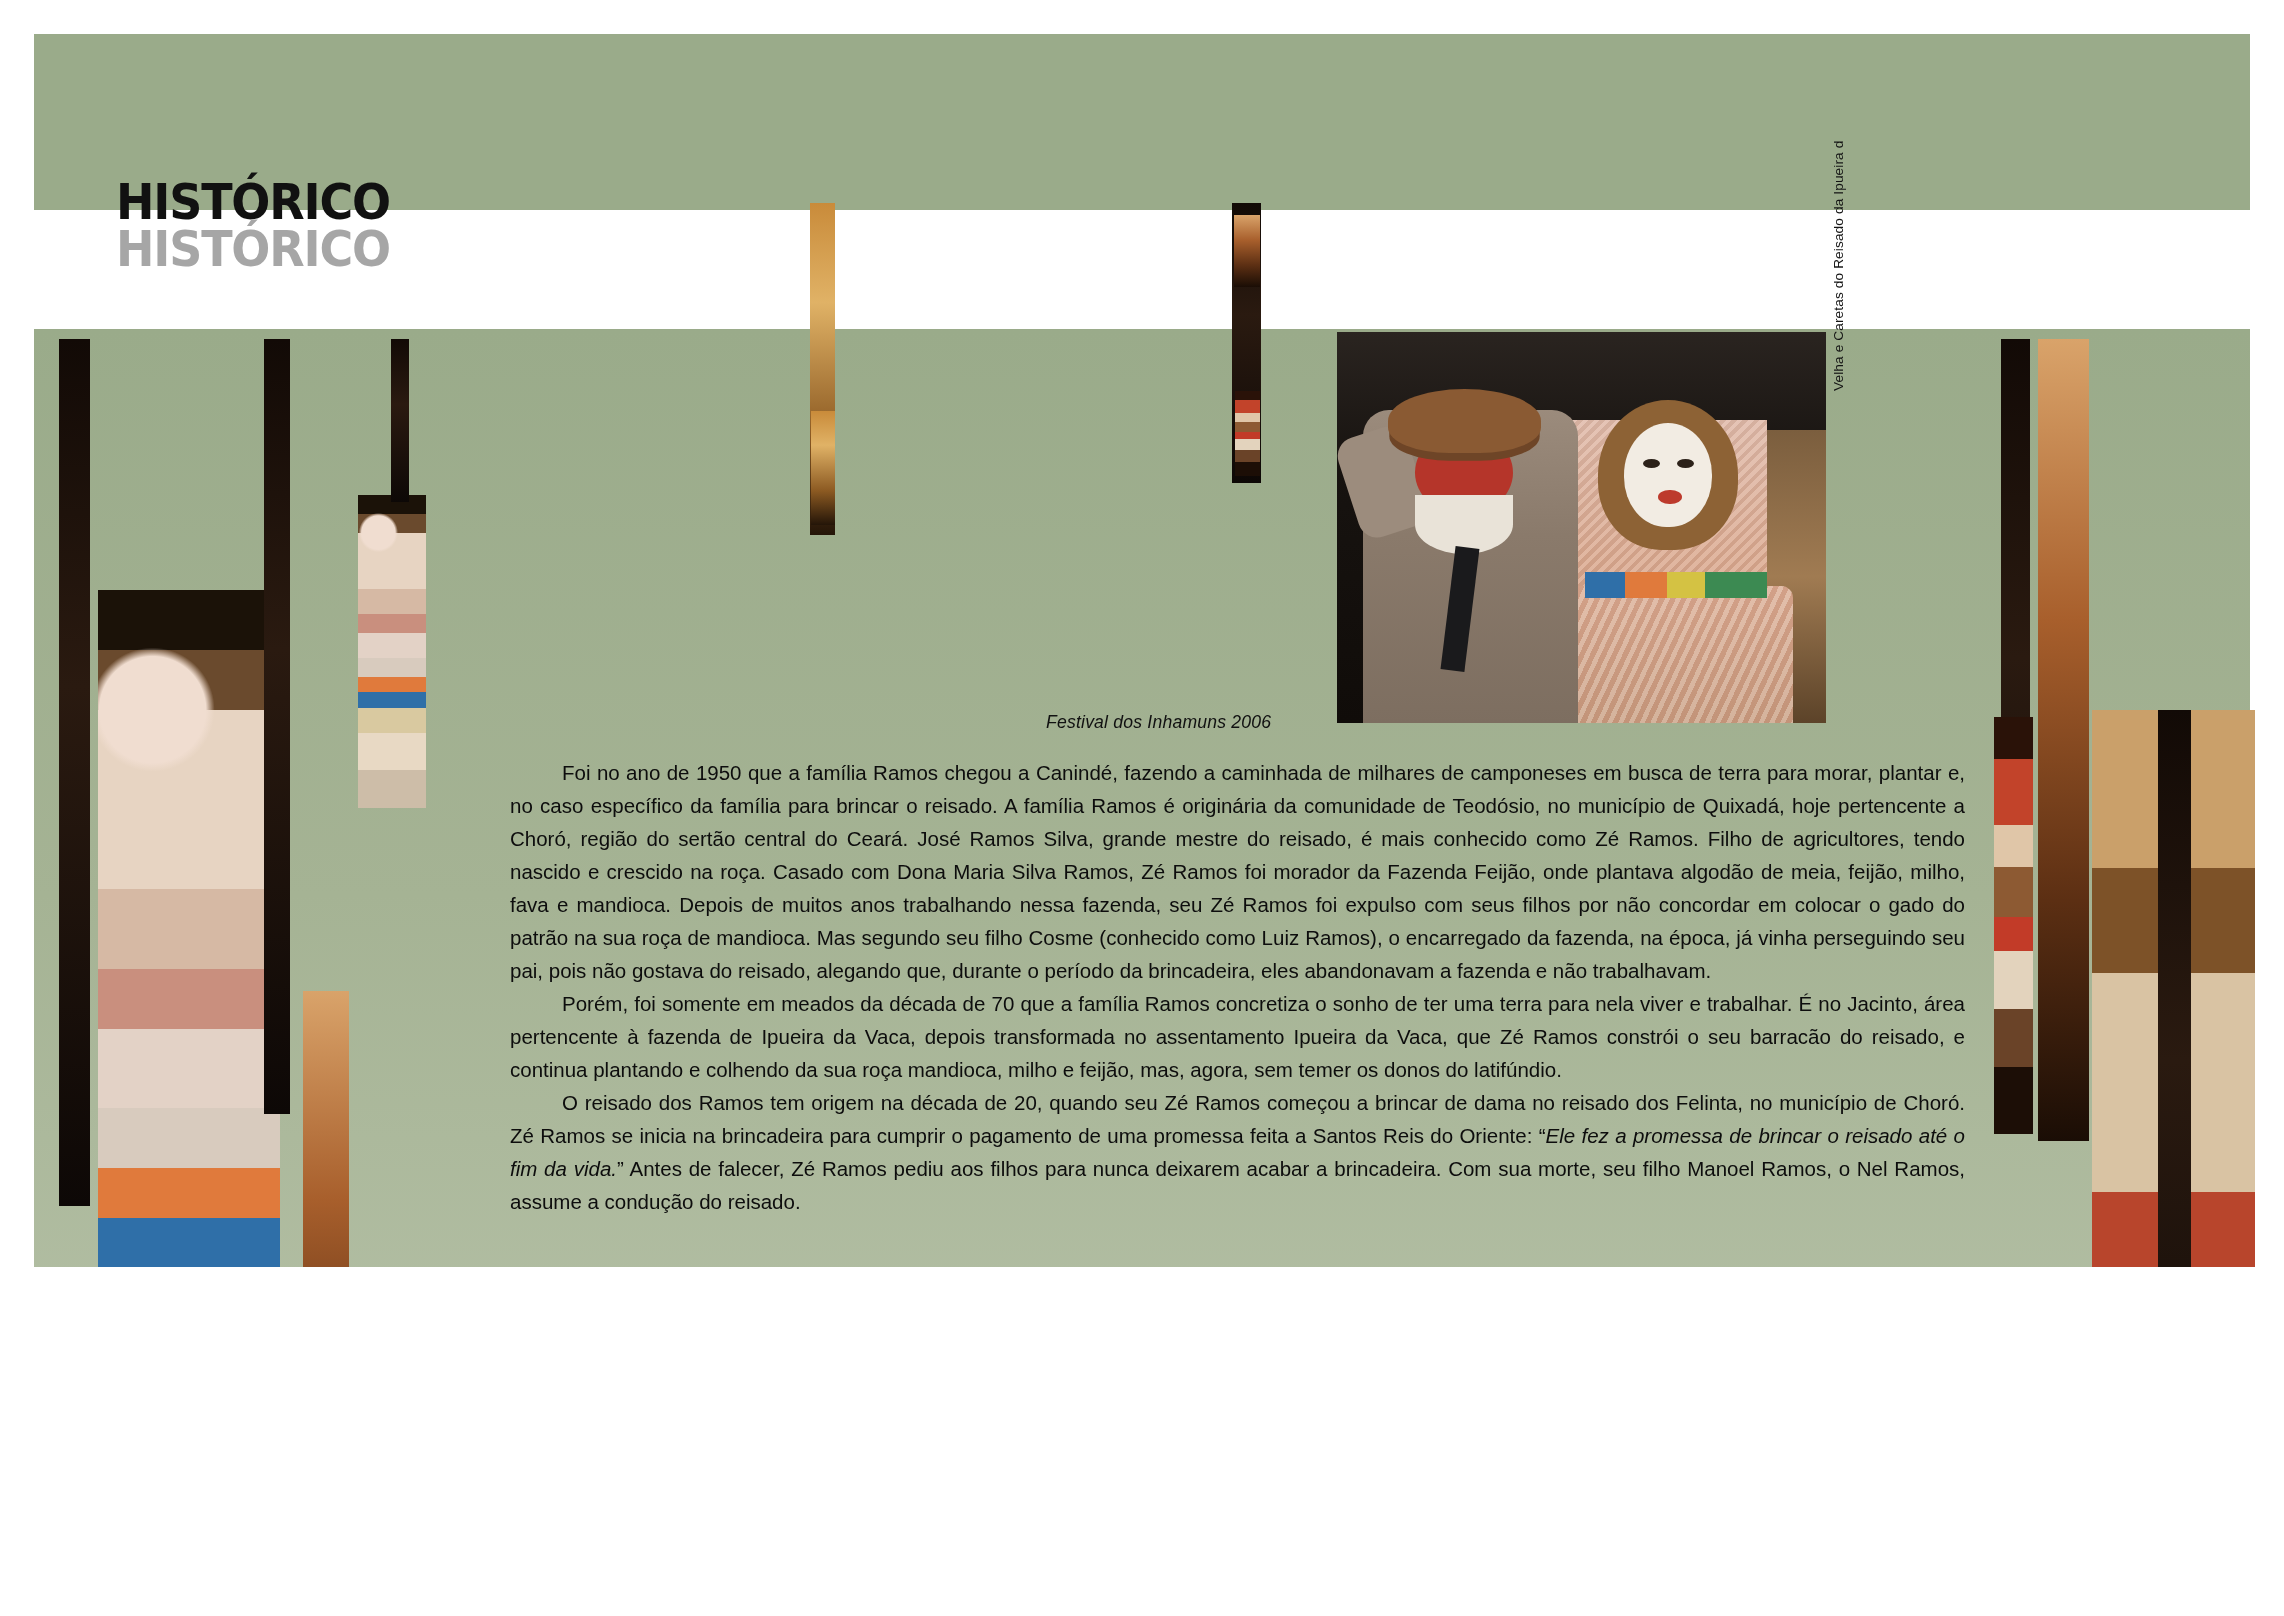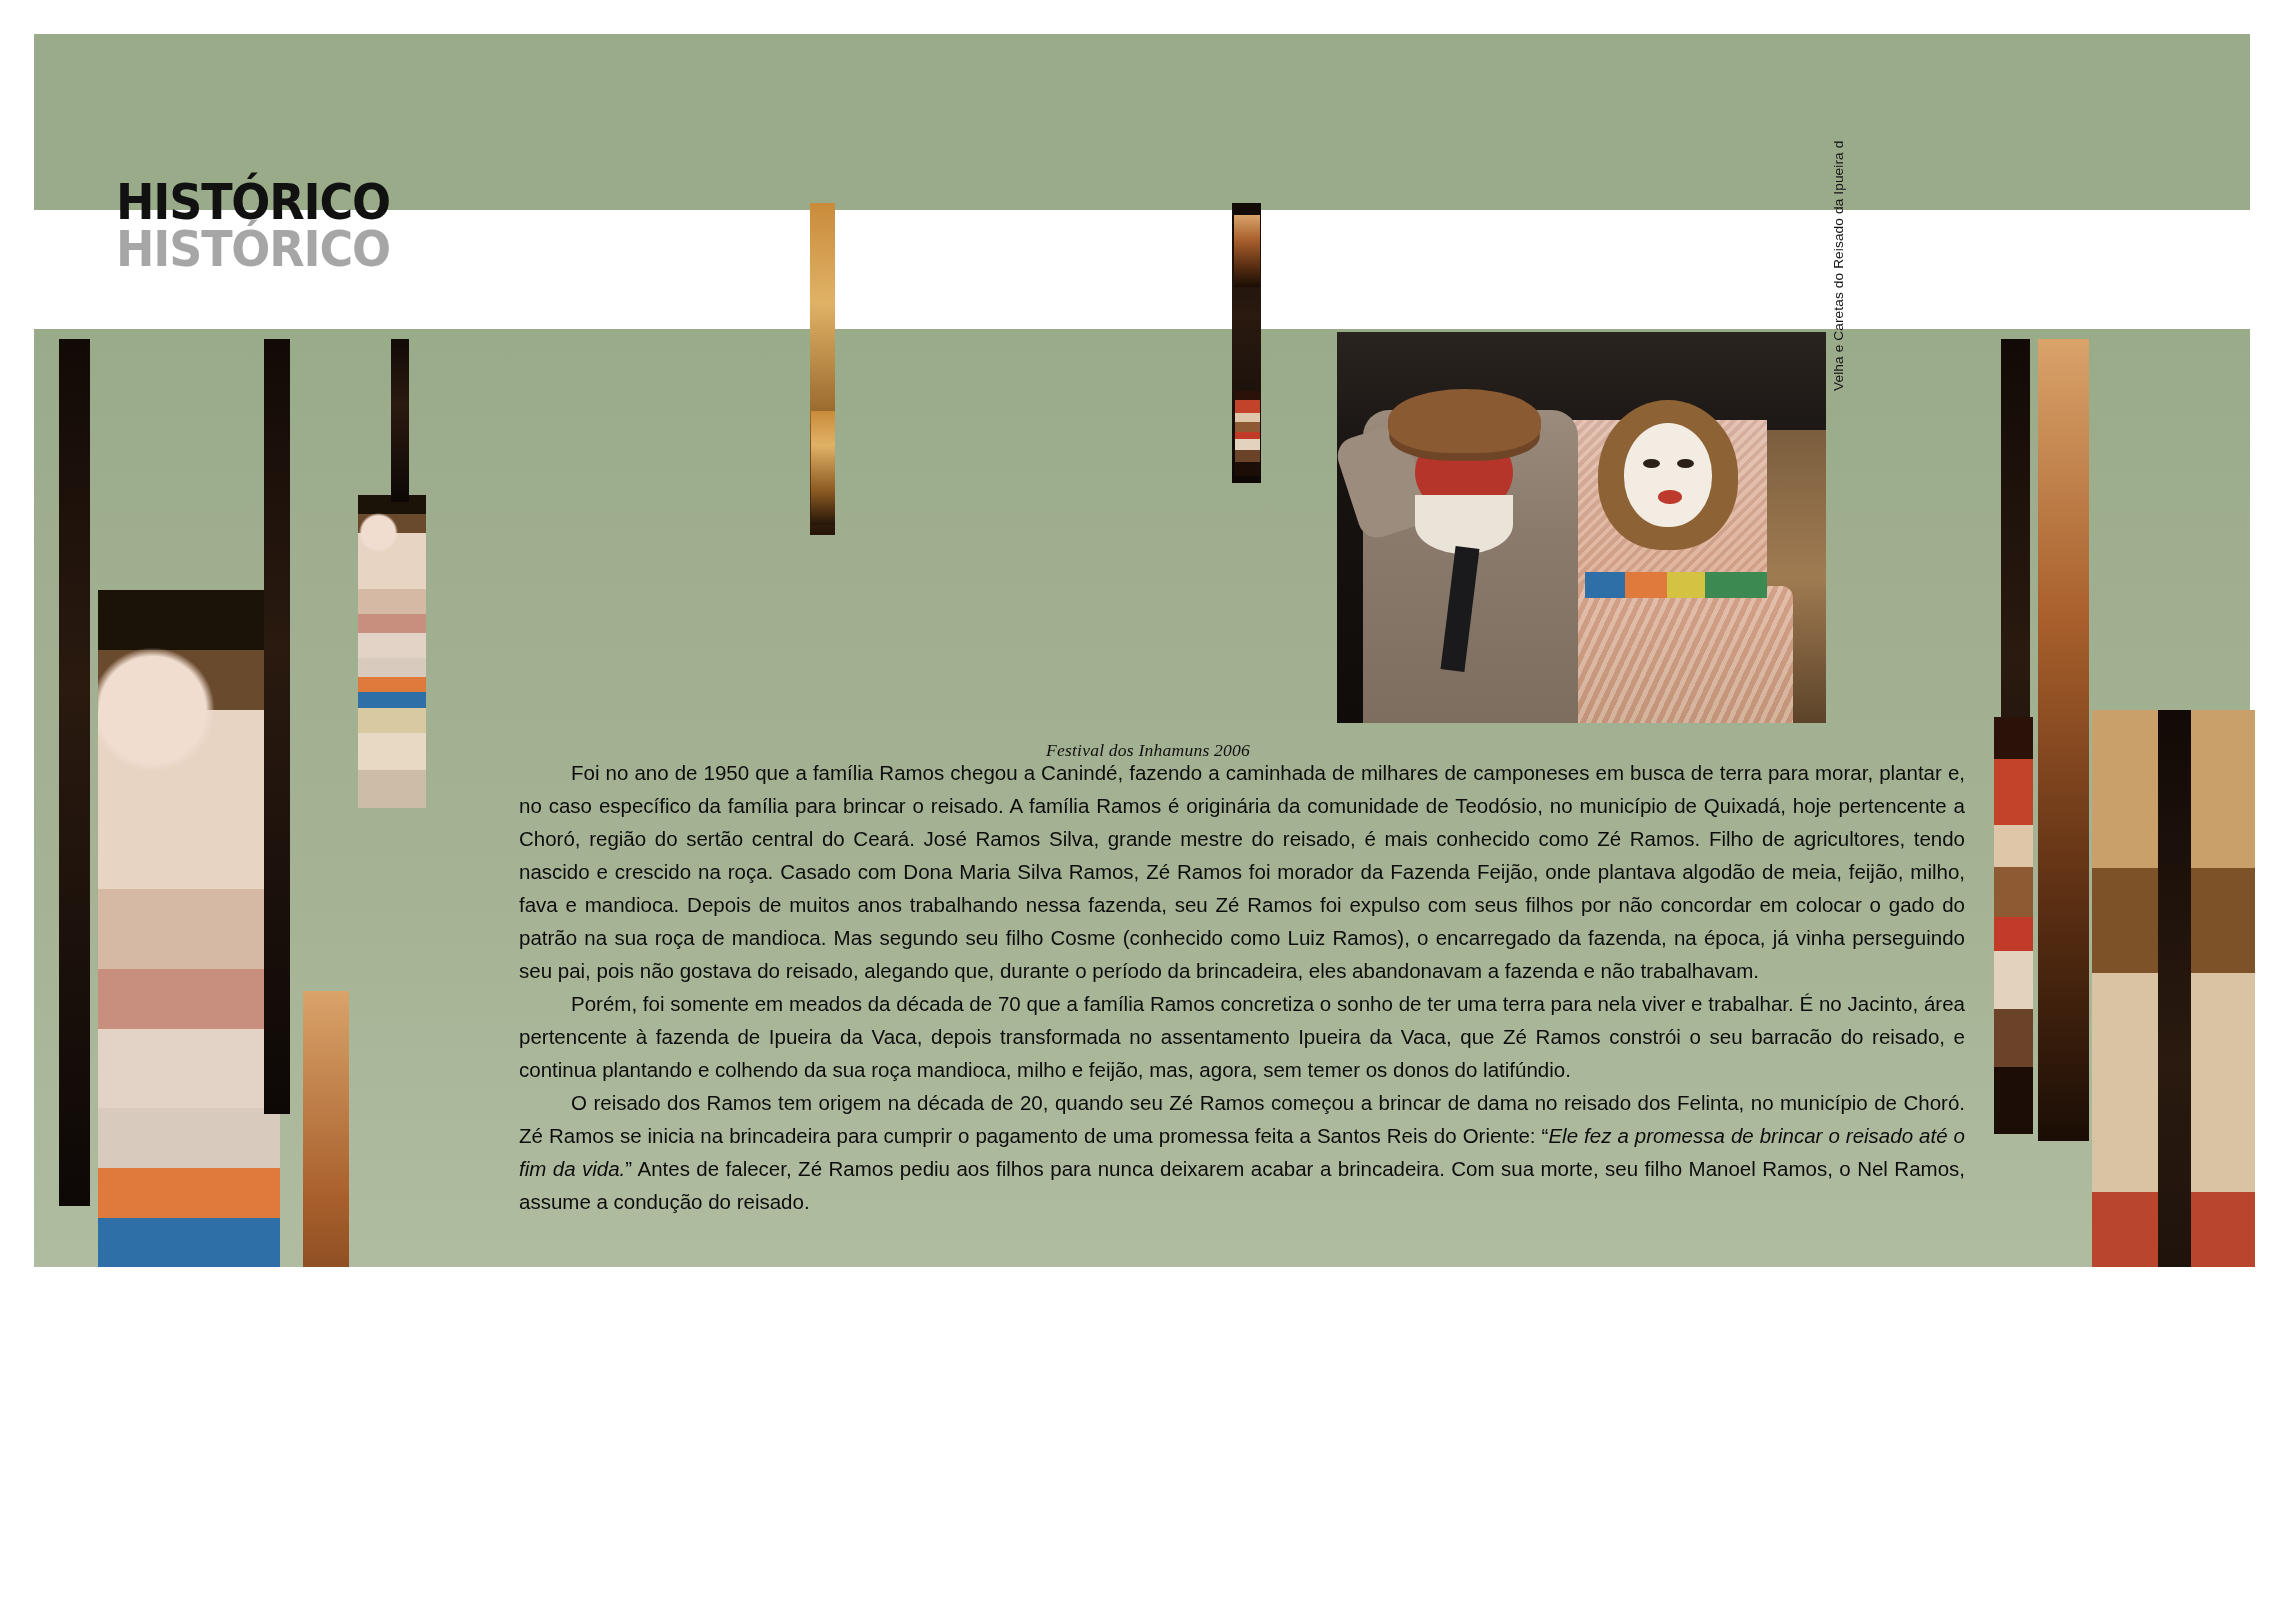--- a/index.html
+++ b/index.html
@@ -217,43 +217,42 @@
     transform-origin: left top;
     font-size: 13.7px;
     color: #141414;
     white-space: nowrap;
     z-index: 30;
     letter-spacing: 0.1px;
   }
   .photo-caption {
     position: absolute;
     left: 1046px;
-    top: 740px;
+    top: 712px;
     font-size: 17.6px;
     font-style: italic;
     color: #111111;
     z-index: 30;
     letter-spacing: 0.2px;
-    font-family: Liberation Serif, serif;
   }
 
   
   .body-text {
     position: absolute;
     left: 502px;
     top: 756px;
     width: 1463px;
     z-index: 25;
     color: #0d0d0d;
     font-size: 20.5px;
     line-height: 33px;
     text-align: justify;
   }
   .body-text p {
-    margin: 0 0 0 17px;
+    margin: 0 0 0 8px;
     text-indent: 52px;
   }
   .body-text p + p { margin-top: 0; }
   .body-text i { font-style: italic; }
 </style>
 </head>
 <body>
 
 <div class="page">
 

